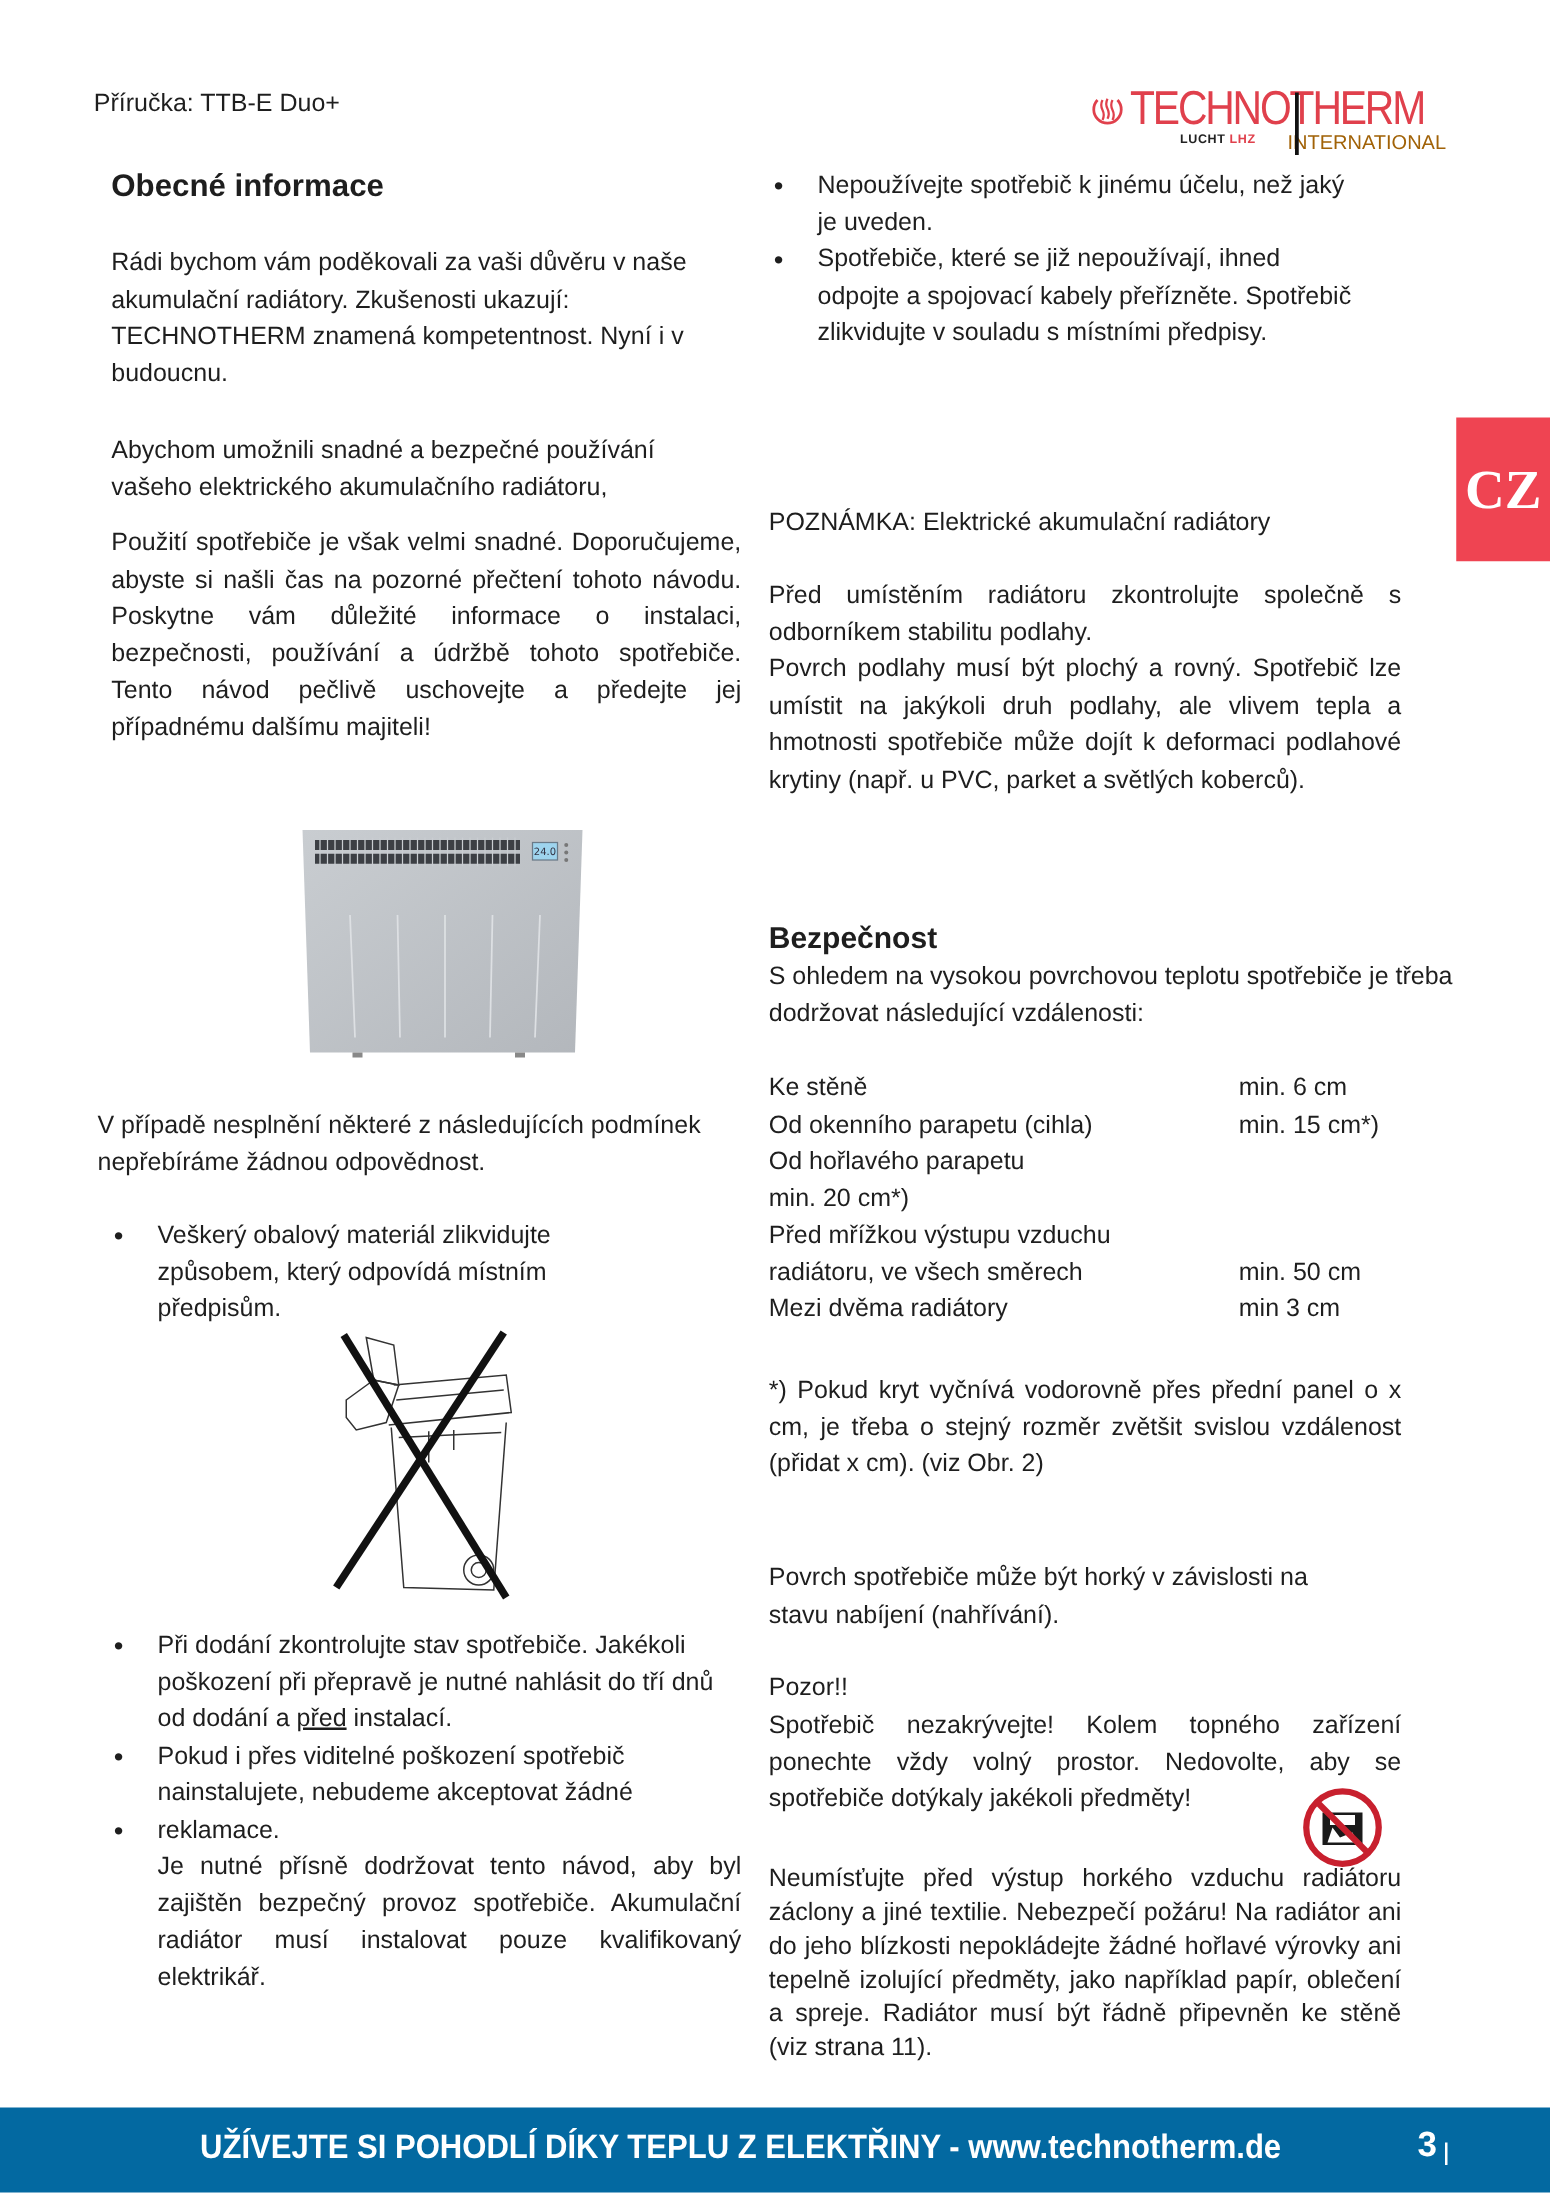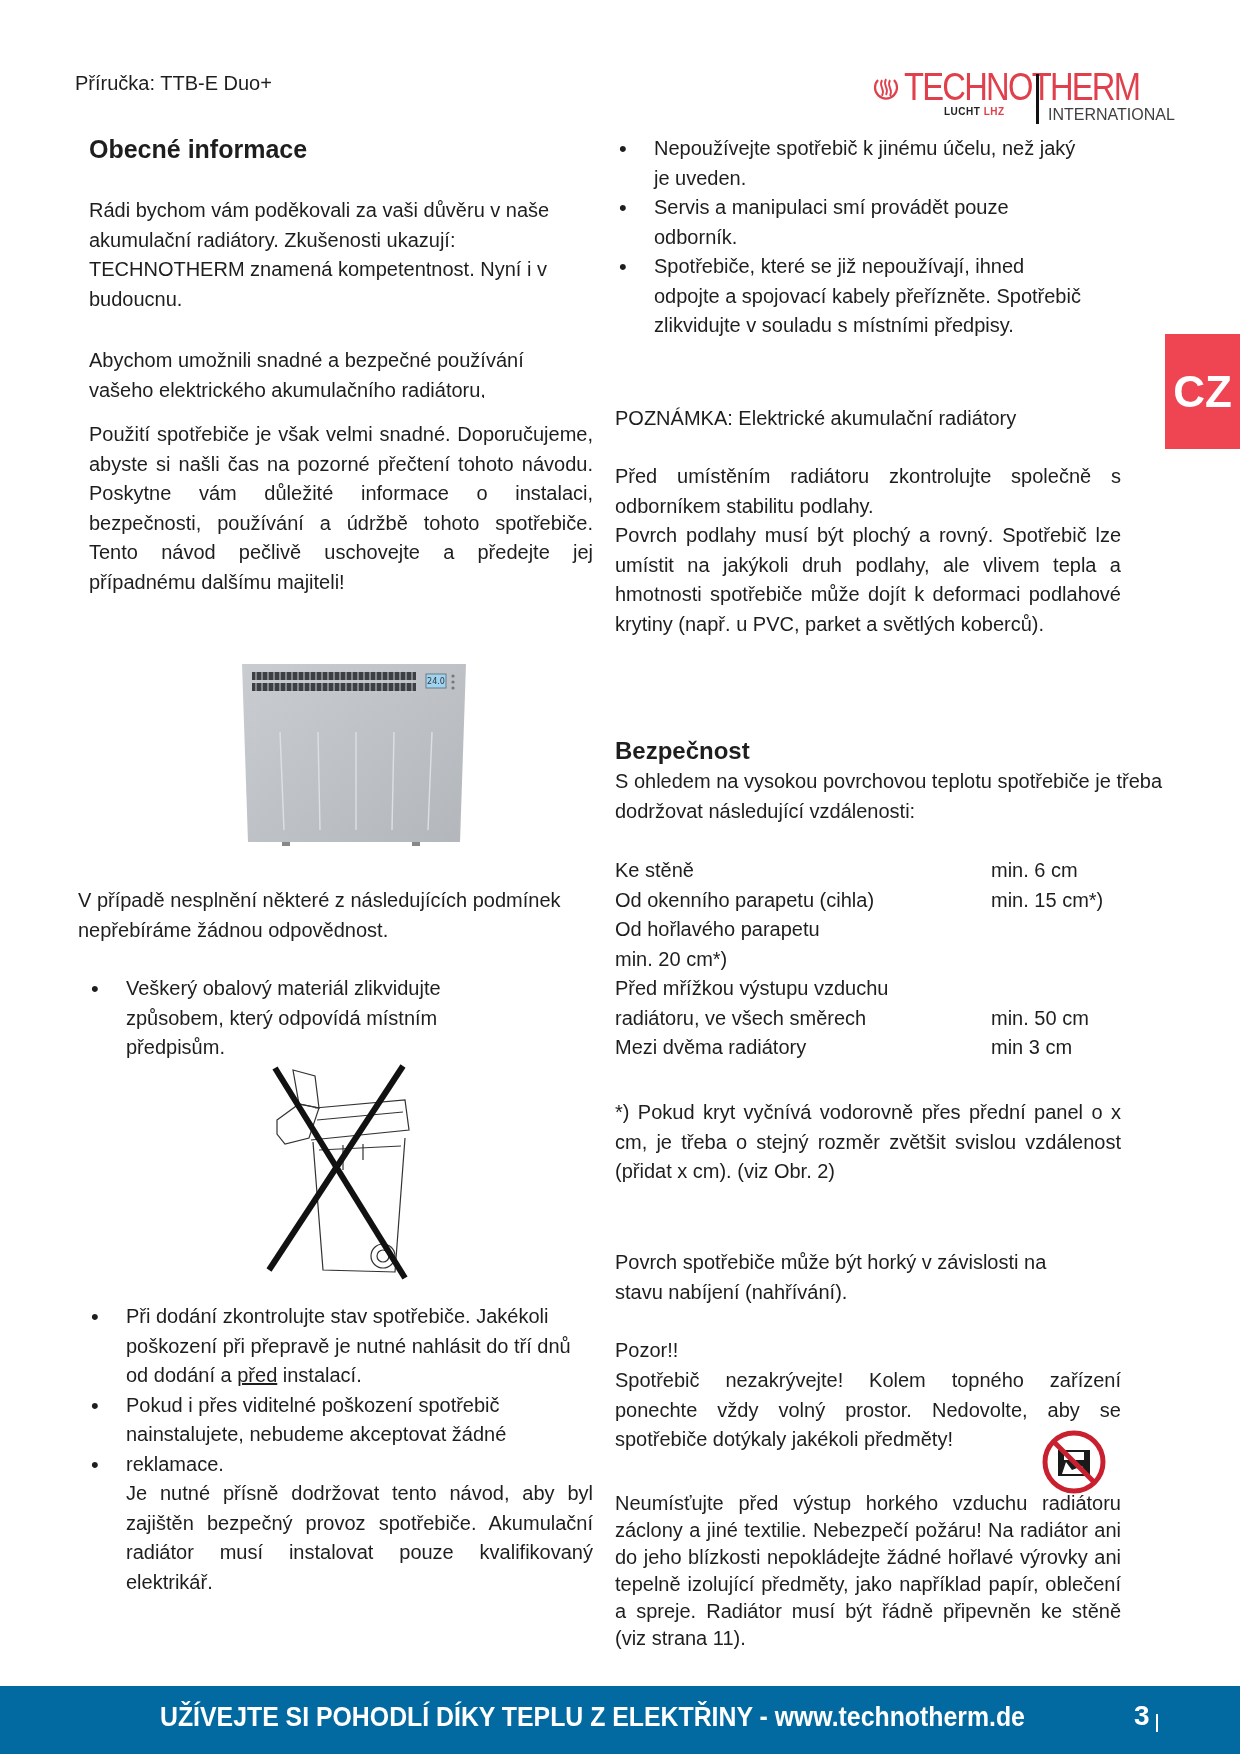--- a/index.html
+++ b/index.html
@@ -10,27 +10,27 @@
   }
   .abs { position: absolute; }
   .txt { font-size: 20px; line-height: 29.5px; }
   .just { text-align: justify; text-align-last: left; }
   .b { font-weight: normal; }
   .manual-title { left: 75px; top: 72px; font-size: 20px; }
   .logo { left: 872px; top: 72px; width: 300px; height: 56px; }
   .logo-main { position: absolute; left: 32px; top: -6px; font-size: 38px; letter-spacing: -2px; color: #e0404c; font-family: "Liberation Sans", sans-serif; transform: scaleX(0.86); transform-origin: left top; }
   .logo-sub { position: absolute; left: 72px; top: 34px; font-size: 10px; font-weight: bold; color: #222; letter-spacing: 0.5px; }
   .logo-sub .red { color: #e0404c; }
-  .logo-intl { position: absolute; left: 176px; top: 34px; font-size: 16px; color: #404040; letter-spacing: 0px; }
+  .logo-intl { position: absolute; left: 158px; top: 34px; font-size: 16px; color: #a16207; letter-spacing: 0px; }
   .logo-icon { position: absolute; left: 0; top: 2px; width: 28px; height: 30px; }
   h2 { margin: 0; font-size: 25px; font-weight: bold; }
   ul.bl { list-style: none; margin: 0; padding: 0; }
   ul.bl li { position: relative; padding-left: 37px; }
   ul.bl li::before { content: "•"; position: absolute; left: 2px; top: 0; font-size: 22px; }
-  .cz-tab { left: 1165px; top: 334px; width: 75px; height: 115px; background: #ef4452; color: #fff; font-size: 44px; font-weight: bold; display: flex; align-items: center; justify-content: center; }
+  .cz-tab { left: 1165px; top: 334px; width: 75px; height: 115px; background: #ef4452; color: #fff; font-size: 44px; font-weight: bold; display: flex; align-items: center; justify-content: center; font-family: Liberation Serif, serif; }
   .footer { left: 0; top: 1686px; width: 1240px; height: 79px; background: #0369a1; }
   .footer-text { position: absolute; left: 160px; top: 16px; font-size: 27px; font-weight: bold; color: #fff; letter-spacing: 0px; transform: scaleX(0.92); transform-origin: left top; white-space: nowrap; }
   .footer-page { position: absolute; left: 1134px; top: 14px; font-size: 28px; font-weight: bold; color: #fff; }
   .footer-bar { position: absolute; left: 1156px; top: 28px; width: 2px; height: 18px; background: #fff; }
   .dist-table { left: 615px; top: 856px; width: 520px; }
   .dist-row { display: flex; }
   .dist-row .lbl { width: 376px; }
   .dist-row .val { flex: 1; }
   .radiator { left: 240px; top: 652px; width: 228px; height: 196px; }
   .bin { left: 255px; top: 1060px; width: 165px; height: 225px; }
@@ -154,21 +154,20 @@
 <ul class="abs bl txt" style="left:89px;top:1302px;width:500px;">
   <li><span>Při dodání zkontrolujte stav spotřebiče. Jakékoli poškození při přepravě je nutné nahlásit do tří dnů od dodání a </span><span class="underline">před</span><span> instalací.</span></li>
   <li>Pokud i přes viditelné poškození spotřebič nainstalujete, nebudeme akceptovat žádné</li>
   <li>reklamace.</li>
 </ul>
 
 <div class="abs txt just" style="left:126px;top:1479px;width:467px;">Je nutné přísně dodržovat tento návod, aby byl zajištěn bezpečný provoz spotřebiče. Akumulační radiátor musí instalovat pouze kvalifikovaný elektrikář.</div>
 
 <ul class="abs bl txt" style="left:617px;top:134px;width:470px;">
   <li>Nepoužívejte spotřebič k jinému účelu, než jaký je uveden.</li>
-  <li>Servis a manipulaci smí provádět pouze odborník.</li>
   <li>Spotřebiče, které se již nepoužívají, ihned odpojte a spojovací kabely přeřízněte. Spotřebič zlikvidujte v souladu s místními předpisy.</li>
 </ul>
 
 <div class="abs txt b" style="left:615px;top:404px;width:520px;">POZNÁMKA: Elektrické akumulační radiátory</div>
 
 <div class="abs txt" style="left:615px;top:462px;width:506px;">
   <div class="just">Před umístěním radiátoru zkontrolujte společně s odborníkem stabilitu podlahy.</div>
   <div class="just b">Povrch podlahy musí být plochý a rovný. Spotřebič lze umístit na jakýkoli druh podlahy, ale vlivem tepla a hmotnosti spotřebiče může dojít k deformaci podlahové krytiny (např. u PVC, parket a světlých koberců).</div>
 </div>
 

